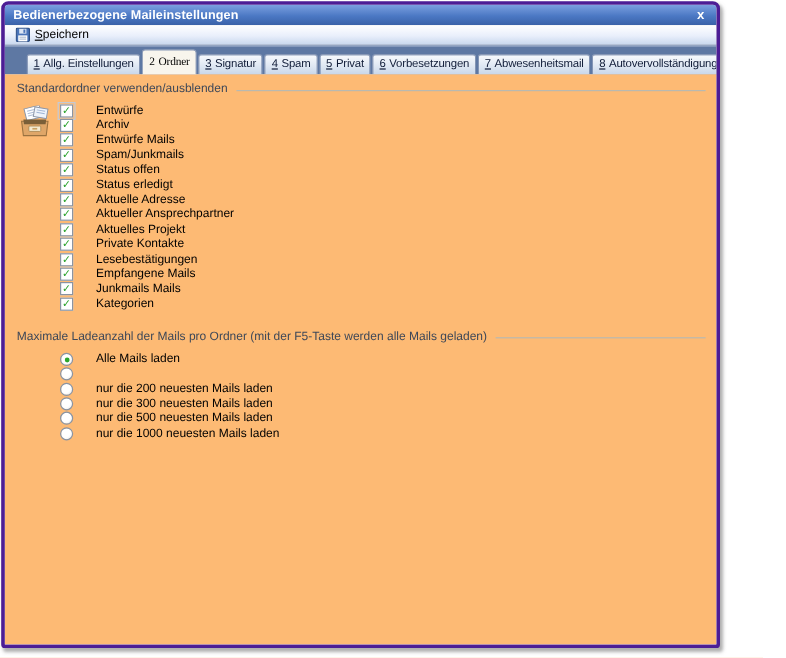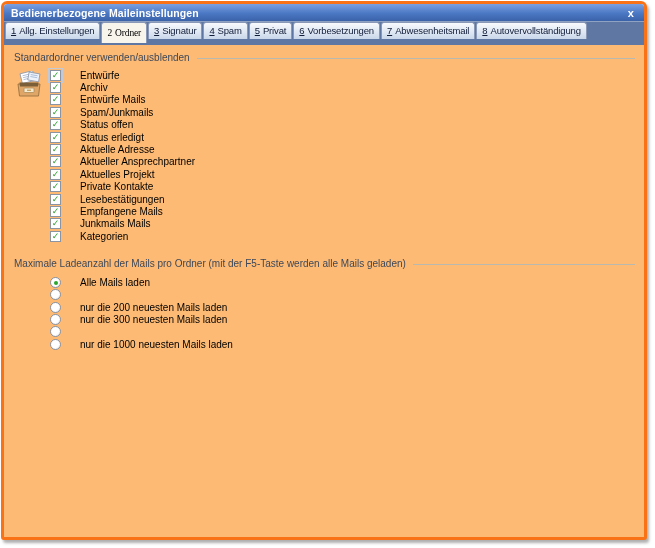--- a/index.html
+++ b/index.html
@@ -1,20 +1,20 @@
 <!DOCTYPE html>
 <html><head>
 <meta charset="utf-8">
 <style>
   * { margin:0; padding:0; box-sizing:border-box; }
   html,body { width:655px; height:548px; background:#ffffff; overflow:hidden;
               font-family:"Liberation Sans", sans-serif; }
   .window {
-    position:absolute; left:1px; top:1px; width:646px; height:539px;
-    border:3px solid #f97316; border-radius:6px 6px 3px 3px;
+    position:absolute; left:1px; top:1px; width:599px; height:539px;
+    border:3px solid #4c1d95; border-radius:6px 6px 3px 3px;
     box-shadow:2px 3px 3px rgba(110,110,110,.55);
     background:#f8f5ed; display:flex; flex-direction:column; overflow:hidden;
   }
   
   .titlebar {
     height:17px; flex:0 0 17px; display:flex; align-items:center; padding:0 7px;
     background:linear-gradient(#7ba0e0 0%, #4b78c4 55%, #3a62a8 100%);
     color:#fff; font-size:10.5px; font-weight:bold; letter-spacing:.1px;
   }
   .titlebar .title { flex:1; white-space:nowrap; }
@@ -22,22 +22,22 @@
   
   .toolbar {
     height:17px; flex:0 0 17px; display:flex; align-items:center; padding:0 9px;
     background:linear-gradient(#ffffff 0%, #e9effb 55%, #c9d8ee 100%);
     border-bottom:1px solid #96a8c8;
   }
   .save-btn { display:flex; align-items:center; gap:4px; font-size:10px; color:#000; cursor:default; }
   .save-btn .lbl::first-letter { text-decoration:underline; }
   
   .tabband {
-    flex:0 0 24px; background:#5e78a3; display:flex; 
-    padding-left:1px; border-top:1px solid #8fa2c2; overflow:hidden;
+    flex:0 0 24px; background:#5e78a3; display:flex; align-items:flex-end;
+    padding-left:18px; border-top:1px solid #8fa2c2; overflow:hidden;
   }
   .tab {
     height:17px; line-height:16px; font-size:9.5px; letter-spacing:-0.15px;
     padding:0 5px; margin-right:1px; white-space:nowrap; color:#101c38;
     background:linear-gradient(#f8fafd 0%, #dde6f2 60%, #c9d7ea 100%);
     border:1px solid #8898b6; border-bottom:none; border-radius:3px 3px 0 0; cursor:default;
   }
   .tab .num { text-decoration:underline; margin-right:3px; }
   .tab.active {
     height:21px; line-height:20px; background:#f8f5ed; color:#000; position:relative; z-index:2;font-family:Liberation Serif, serif;
@@ -75,20 +75,33 @@
 </head>
 <body>
 
 <div class="window">
 
   <div class="titlebar">
     <span class="title">Bedienerbezogene Maileinstellungen</span>
     <span class="close-x">x</span>
   </div>
 
+  <div class="toolbar">
+    <span class="save-btn">
+      <svg width="12" height="12" viewBox="0 0 12 12">
+        <rect x="0.5" y="0.5" width="11" height="11" rx="1" fill="#4a74b8" stroke="#2c4f86"></rect>
+        <rect x="3" y="1" width="6" height="4" fill="#dce6f4"></rect>
+        <rect x="6.5" y="1.6" width="1.6" height="2.8" fill="#4a74b8"></rect>
+        <rect x="2.2" y="6.5" width="7.6" height="5" fill="#ffffff"></rect>
+        <line x1="3.2" y1="8" x2="8.8" y2="8" stroke="#9fb0c8" stroke-width="0.8"></line>
+        <line x1="3.2" y1="9.6" x2="8.8" y2="9.6" stroke="#9fb0c8" stroke-width="0.8"></line>
+      </svg>
+      <span class="lbl">Speichern</span>
+    </span>
+  </div>
 
   <div class="tabband">
     <span class="tab"><span class="num">1</span><span>Allg. Einstellungen</span></span>
     <span class="tab active"><span class="num">2</span><span>Ordner</span></span>
     <span class="tab"><span class="num">3</span><span>Signatur</span></span>
     <span class="tab"><span class="num">4</span><span>Spam</span></span>
     <span class="tab"><span class="num">5</span><span>Privat</span></span>
     <span class="tab"><span class="num">6</span><span>Vorbesetzungen</span></span>
     <span class="tab"><span class="num">7</span><span>Abwesenheitsmail</span></span>
     <span class="tab"><span class="num">8</span><span>Autovervollständigung</span></span>
@@ -223,20 +236,21 @@
         <div class="rrow">
             <span class="rb"></span>
             <span class="txt">nur die 200 neuesten Mails laden</span>
           </div>
         <div class="rrow">
             <span class="rb"></span>
             <span class="txt">nur die 300 neuesten Mails laden</span>
           </div>
         <div class="rrow">
             <span class="rb"></span>
+            <span class="txt">nur die 500 neuesten Mails laden</span>
           </div>
         <div class="rrow">
             <span class="rb"></span>
             <span class="txt">nur die 1000 neuesten Mails laden</span>
           </div>
       </div>
     </div>
 
   </div>
 </div>

